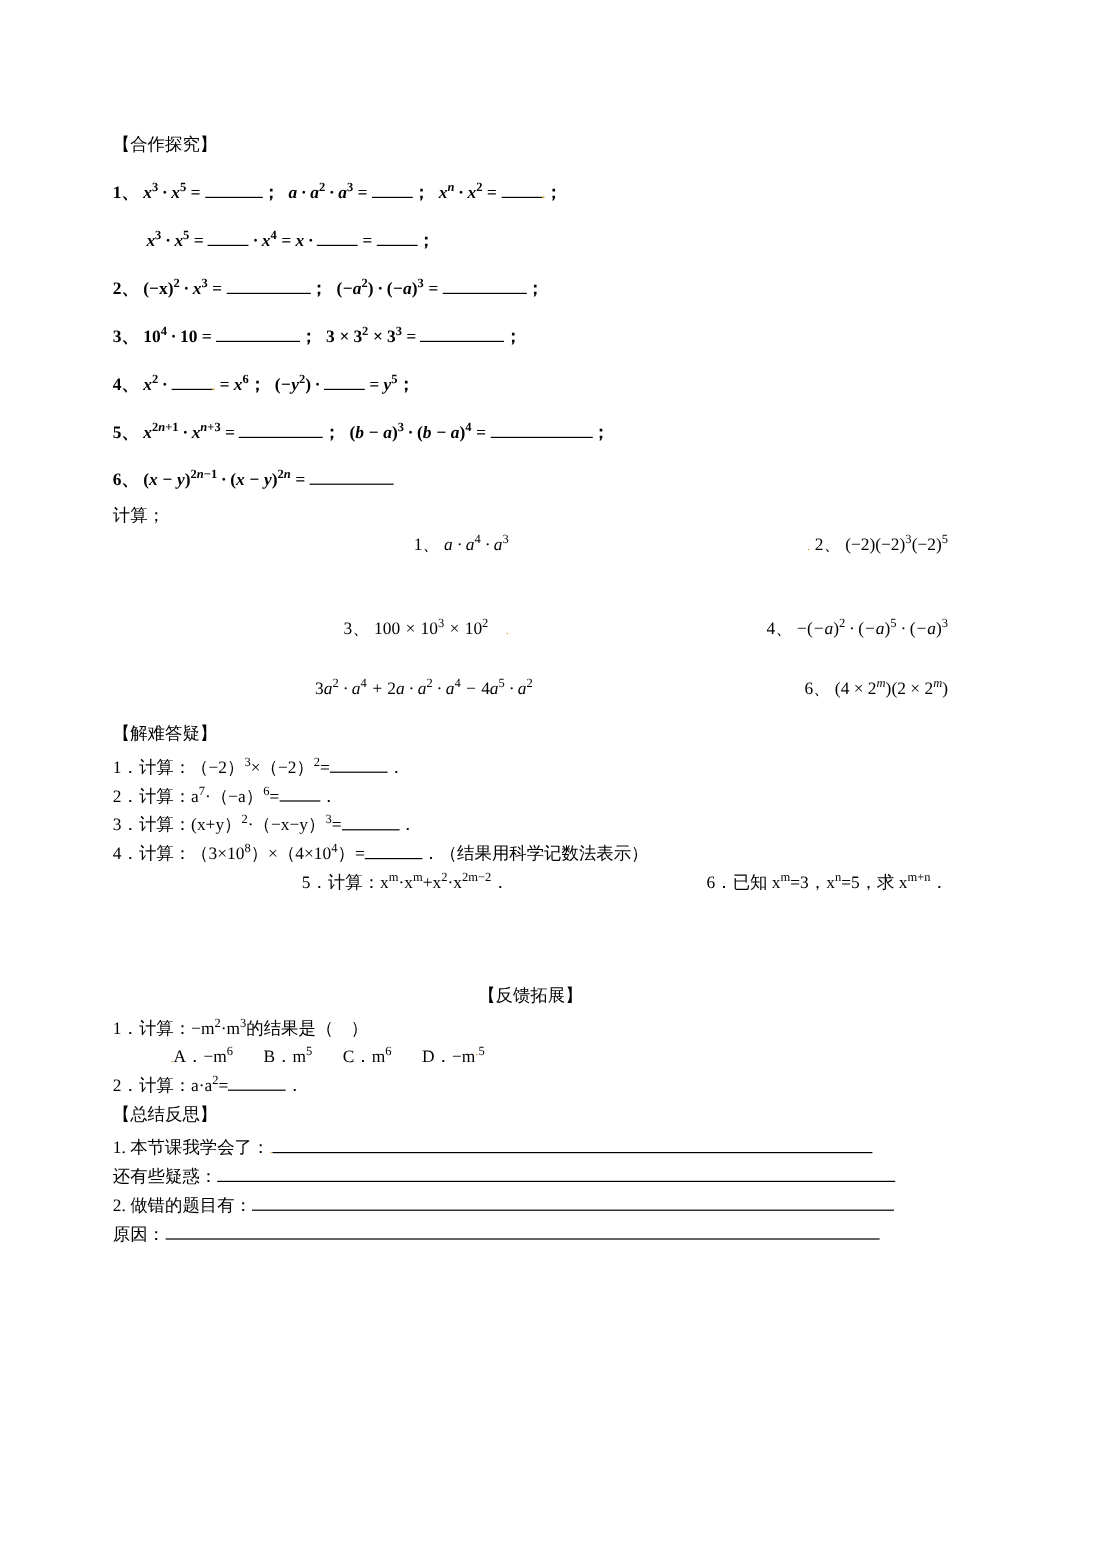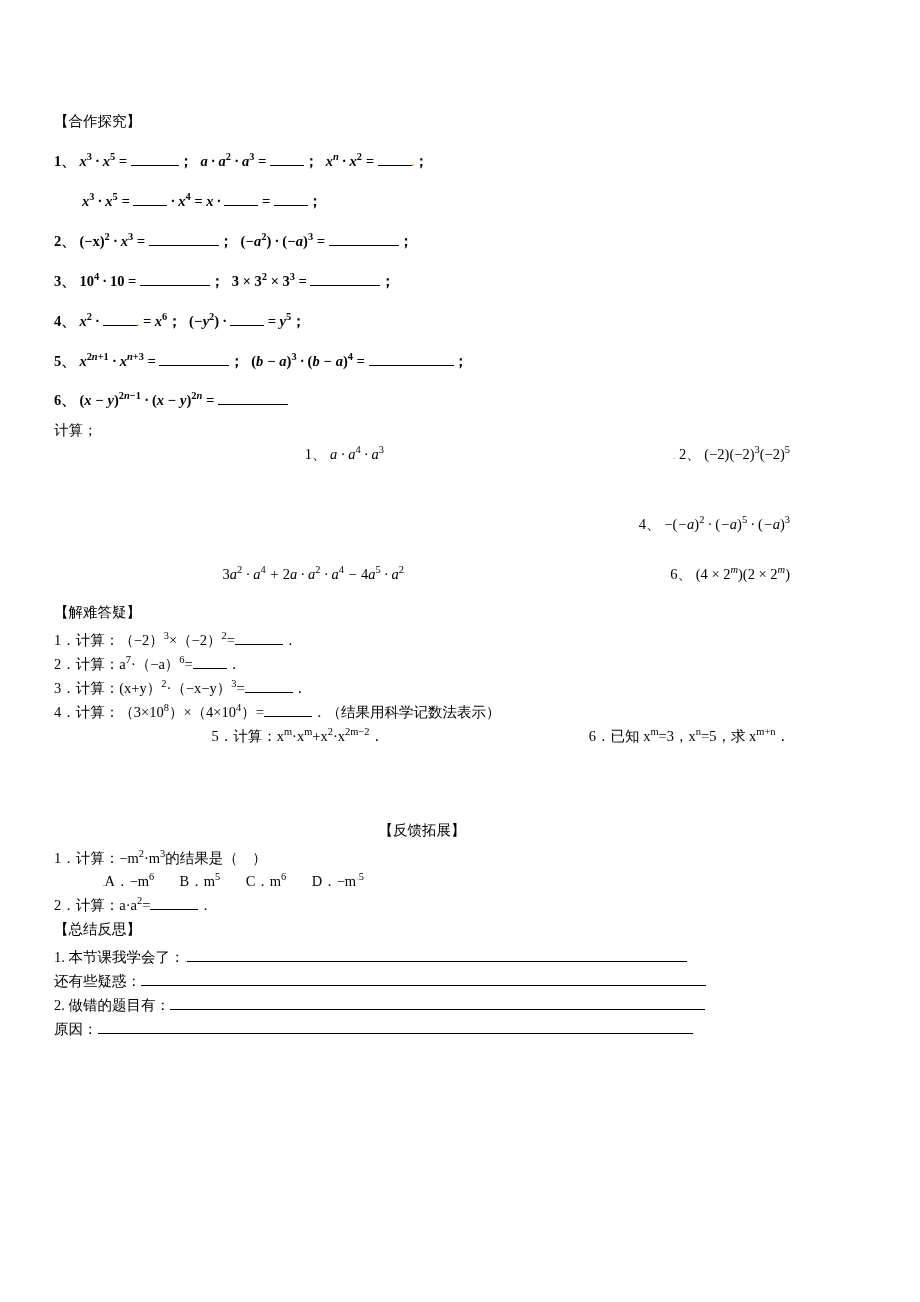--- a/index.html
+++ b/index.html
@@ -8,21 +8,21 @@
     background: #fff;
     font-family: "SimSun", "宋体", serif;
     font-size: 14.5px;
     color: #000;
     line-height: 1.65;
   }
   .page {
     width: 920px;
     height: 1302px;
     box-sizing: border-box;
-    padding: 110px 130px 90px 54px;
+    padding: 110px 130px 90px 94px;
     position: relative;
   }
   .mline {
     font-family: "Times New Roman", serif;
     font-style: italic;
     margin-bottom: 6px;
   }
   .mline .up {
     font-style: normal;
   }
@@ -123,20 +123,24 @@
       <span class="cn">1、</span>
       <span>a</span> · <span>a</span><sup class="up">4</sup> · <span>a</span><sup class="up">3</sup>
     </div>
     <div class="right mline">
       <span class="tiny-orange">.</span>&nbsp;<span class="cn">2、</span>
       <span class="up">(−2)</span><span class="up">(−2)</span><sup class="up">3</sup><span class="up">(−2)</span><sup class="up">5</sup>
     </div>
   </div>
 
   <div class="cols2" style="margin-top:40px;">
+    <div class="left mline">
+      <span class="cn">3、</span>
+      <span class="up">100</span> × <span class="up">10</span><sup class="up">3</sup> × <span class="up">10</span><sup class="up">2</sup>&nbsp;&nbsp;&nbsp;&nbsp;<span class="tiny-orange">.</span>
+    </div>
     <div class="right mline">
       <span class="cn">4、</span>
       <span class="up">−(</span>−<span>a</span><span class="up">)</span><sup class="up">2</sup> · <span class="up">(</span>−<span>a</span><span class="up">)</span><sup class="up">5</sup> · <span class="up">(</span>−<span>a</span><span class="up">)</span><sup class="up">3</sup>
     </div>
   </div>
 
   <div class="cols2" style="margin-top:20px;">
     <div class="left mline" style="flex:0 0 350px;">
       <span class="up">3</span><span>a</span><sup class="up">2</sup> · <span>a</span><sup class="up">4</sup> + <span class="up">2</span><span>a</span> · <span>a</span><sup class="up">2</sup> · <span>a</span><sup class="up">4</sup> − <span class="up">4</span><span>a</span><sup class="up">5</sup> · <span>a</span><sup class="up">2</sup>
     </div>

